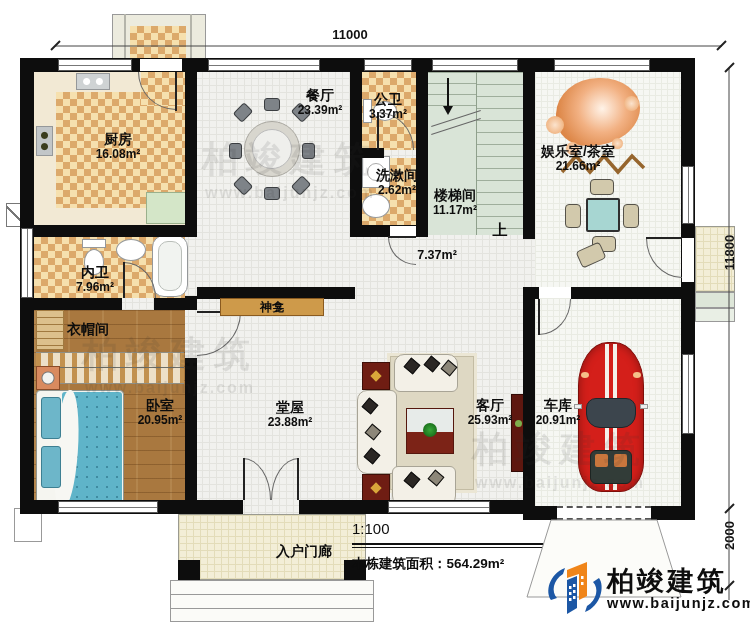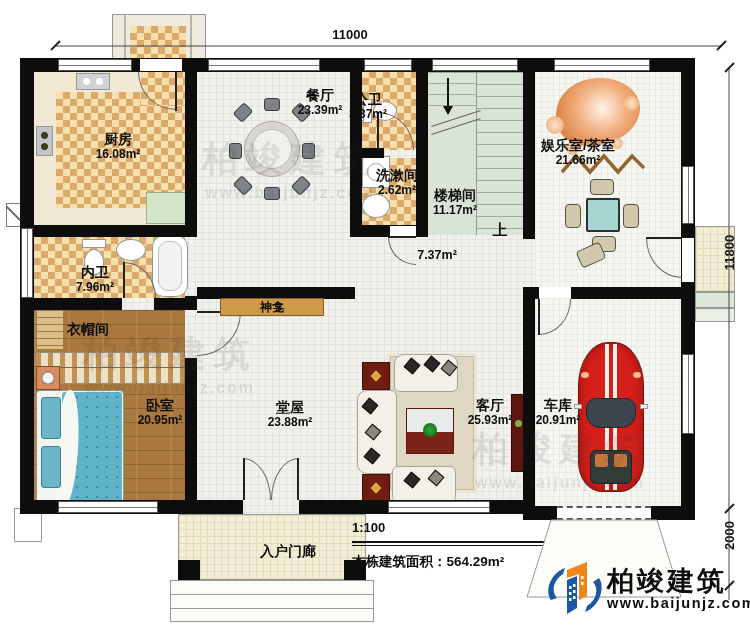--- a/index.html
+++ b/index.html
@@ -22,21 +22,21 @@
   .rl{position:absolute;text-align:center;font-weight:700;font-size:14px;line-height:1.12;white-space:nowrap;transform:translateX(-50%)}
   .rl b{display:block;font-size:12px;font-weight:700}
   .dim{position:absolute;font-weight:700;font-size:13px;color:#111;text-align:center}
   .wm{position:absolute;opacity:.11;font-weight:700;color:#333;text-align:center;pointer-events:none}
   .wm .cn{font-size:36px;letter-spacing:8px;display:block}
   .wm .en{font-size:16px;letter-spacing:2px;display:block}
   .fix{background:#fff;border:1px solid #95989a}
   .tb{position:absolute;left:352px;top:520px;width:255px}
   .tb-row{display:flex;align-items:flex-end;gap:10px}
   .tb-title{font-size:23px;font-weight:700;letter-spacing:2px}
-  .tb-scale{font-size:13px;font-weight:700;padding-bottom:3px}
+  .tb-scale{font-size:15px;font-weight:400;padding-bottom:3px}
   .tb-rule1{height:2px;background:#111;margin-top:3px}
   .tb-rule2{height:1px;background:#111;margin-top:2px}
   .tb-stat{font-size:13.5px;font-weight:700;margin-top:7px;white-space:nowrap}
   .logo{position:absolute;left:543px;top:556px;display:flex;align-items:center;z-index:6;background:rgba(255,255,255,.0)}
   .logo-txt .cn{font-size:27px;font-weight:700;letter-spacing:3px;line-height:1.05}
   .logo-txt .en{font-size:14.5px;font-weight:700;letter-spacing:1.5px}
   .cushion{position:absolute;width:12px;height:12px;background:#2b2724;border:1px solid #111;transform:rotate(40deg)}
   .chair{position:absolute;background:#7e8388;border:1px solid #3b3e41;border-radius:3px}
   .tchair{position:absolute;background:#d2c9ac;border:1px solid #55524a;border-radius:4px}
 </style>
@@ -252,34 +252,34 @@
     <span class="cn">柏竣建筑</span>
     <span class="en">www.baijunjz.com</span>
   </div>
   <div class="wm" style="left:420px;top:425px;width:280px;z-index:5">
     <span class="cn">柏竣建筑</span>
     <span class="en">www.baijunjz.com</span>
   </div>
 
   <div class="rl" style="left:118px;top:132px;z-index:6"><span>厨房</span><b>16.08m²</b></div>
   <div class="rl" style="left:320px;top:88px;z-index:6"><span>餐厅</span><b>23.39m²</b></div>
-  <div class="rl" style="left:368px;top:92px;z-index:6"><span>公卫</span><b>3.37m²</b></div>
+  <div class="rl" style="left:388px;top:92px;z-index:6"><span>公卫</span><b>3.37m²</b></div>
   <div class="rl" style="left:397px;top:168px;z-index:6"><span>洗漱间</span><b>2.62m²</b></div>
   <div class="rl" style="left:455px;top:188px;z-index:6"><span>楼梯间</span><b>11.17m²</b></div>
-  <div class="rl" style="left:578px;top:138px;z-index:6"><span>娱乐室/茶室</span><b>21.66m²</b></div>
+  <div class="rl" style="left:578px;top:144px;z-index:6"><span>娱乐室/茶室</span><b>21.66m²</b></div>
   <div class="rl" style="left:437px;top:248px;z-index:6">
       <b style="font-size:12.5px">7.37m²</b>
     </div>
   <div class="rl" style="left:95px;top:265px;z-index:6"><span>内卫</span><b>7.96m²</b></div>
   <div class="rl" style="left:88px;top:322px;z-index:6"><span>衣帽间</span></div>
   <div class="rl" style="left:160px;top:398px;z-index:6"><span>卧室</span><b>20.95m²</b></div>
   <div class="rl" style="left:290px;top:400px;z-index:6"><span>堂屋</span><b>23.88m²</b></div>
   <div class="rl" style="left:490px;top:398px;z-index:6"><span>客厅</span><b>25.93m²</b></div>
   <div class="rl" style="left:558px;top:398px;z-index:6"><span>车库</span><b>20.91m²</b></div>
-  <div class="rl" style="left:288px;top:544px;z-index:6"><span>入户门廊</span></div>
+  <div class="rl" style="left:304px;top:544px;z-index:6"><span>入户门廊</span></div>
   <div class="rl" style="left:500px;top:222px;z-index:6;font-size:15px"><span>上</span></div>
 
   <div class="dim" style="left:350px;top:27px;transform:translateX(-50%)">11000</div>
   <div class="dim" style="left:699px;top:245px;width:60px;transform:rotate(-90deg)">11800</div>
   <div class="dim" style="left:699px;top:528px;width:60px;transform:rotate(-90deg)">2000</div>
 
   <div class="tb">
     <div class="tb-row">
       <span class="tb-scale">1:100</span>
     </div>

